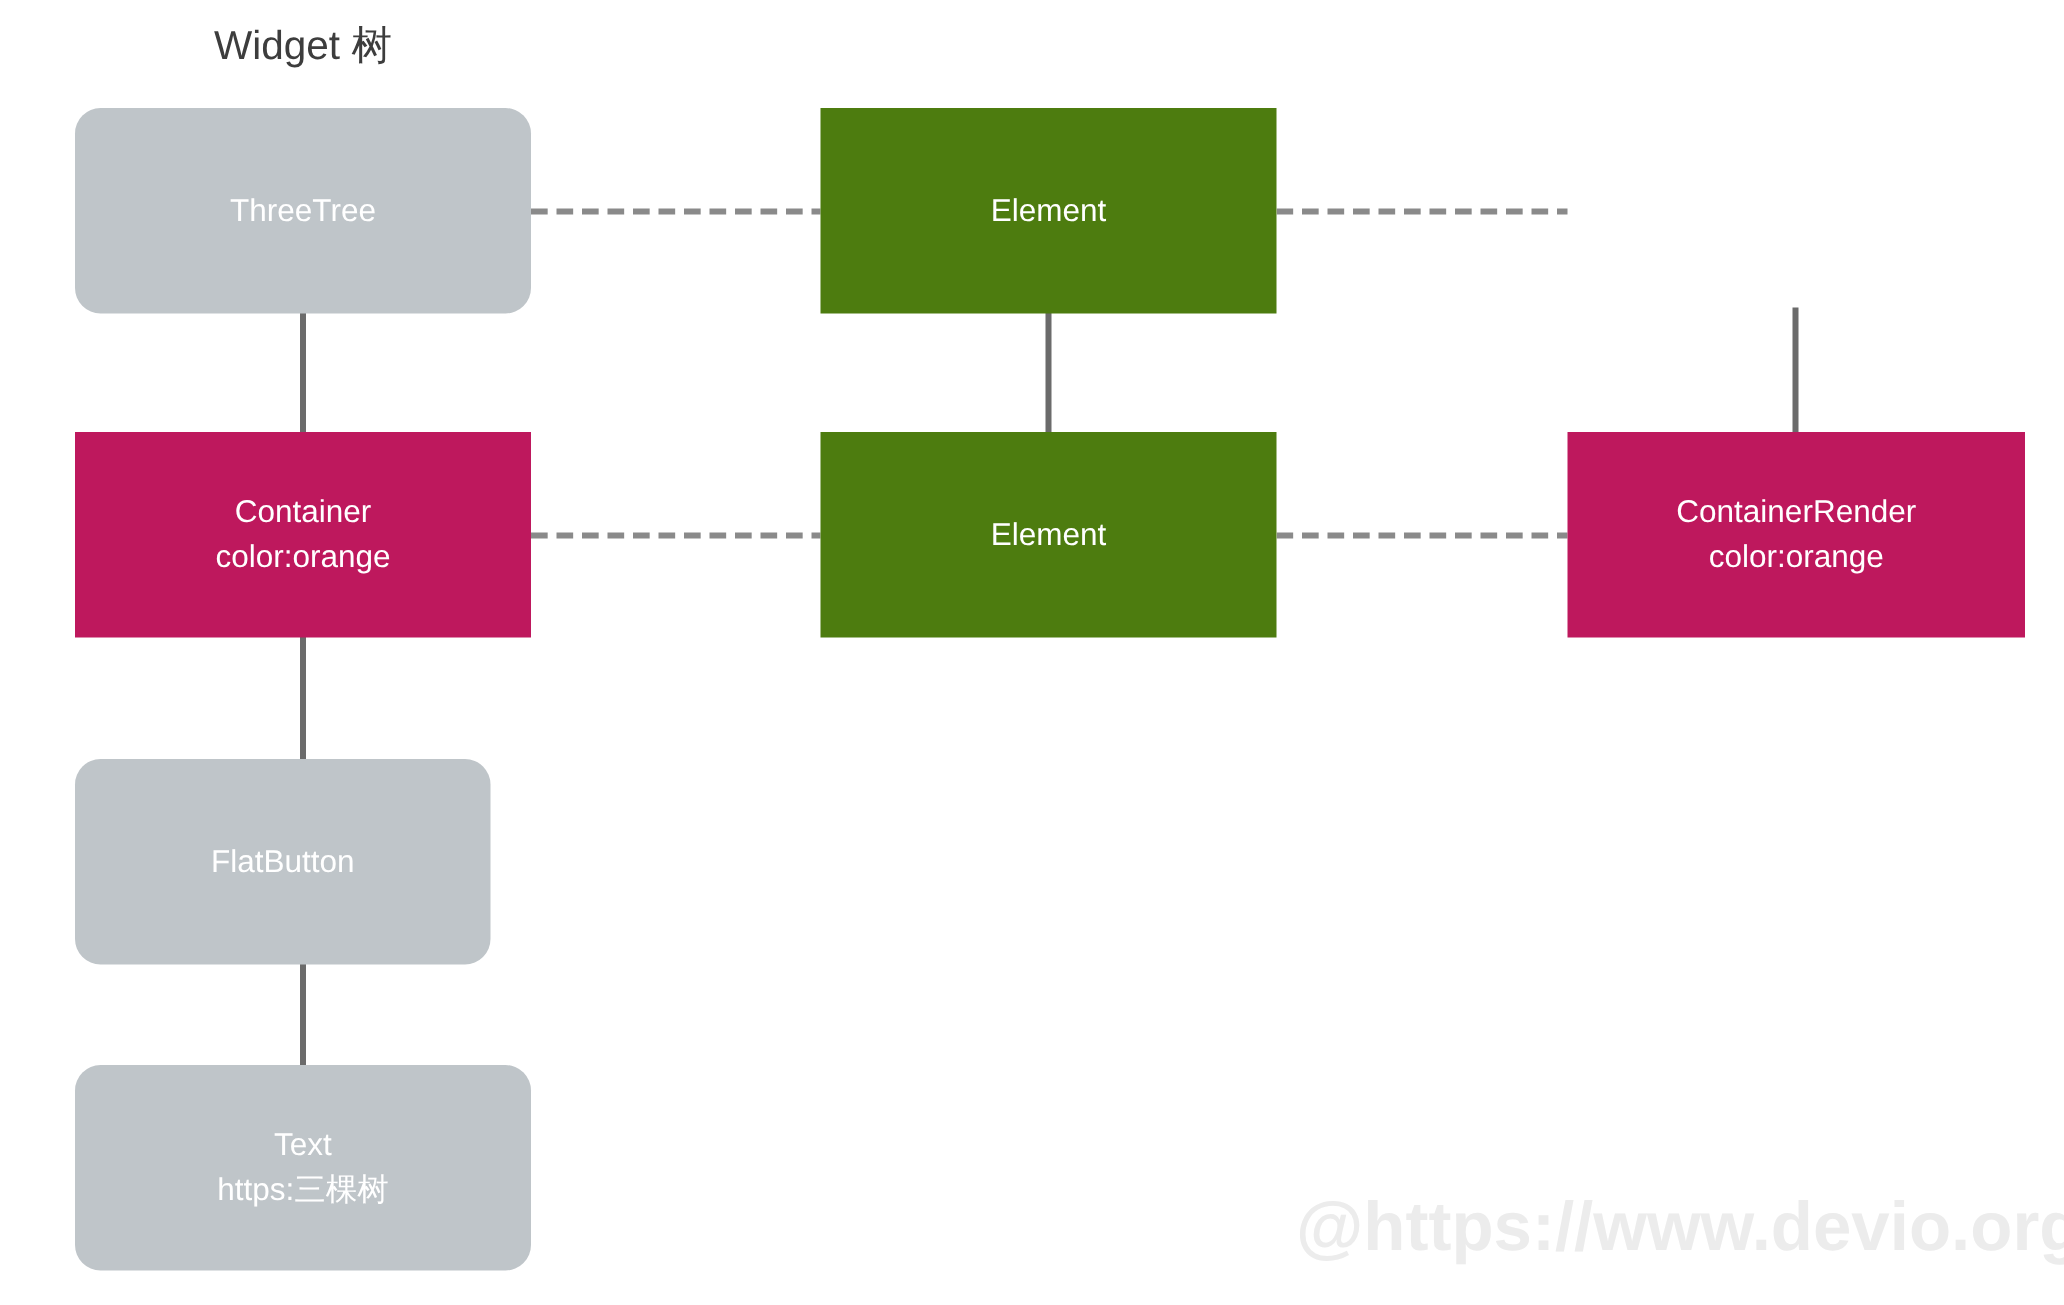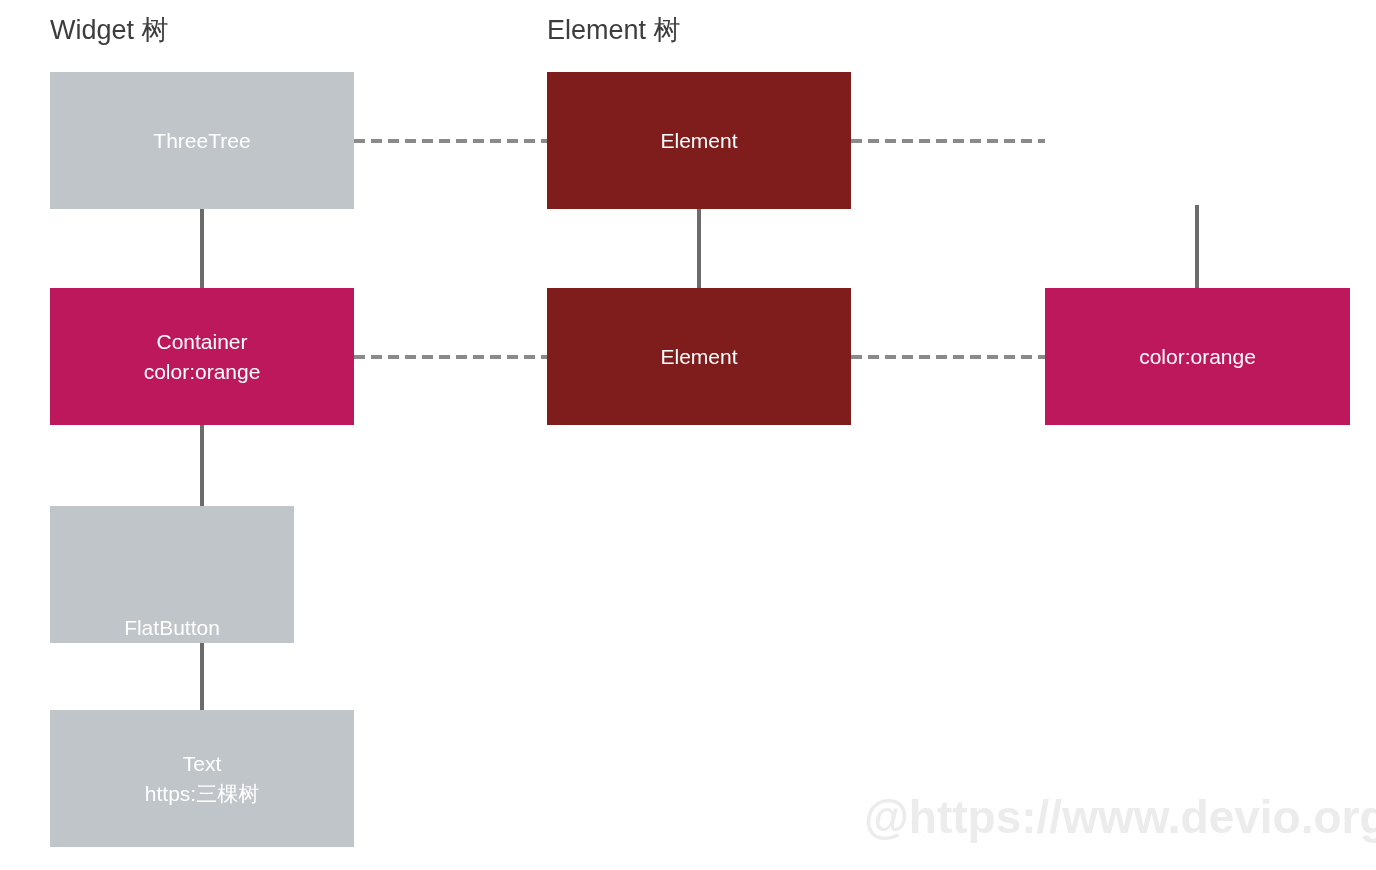--- a/index.html
+++ b/index.html
@@ -17,20 +17,21 @@
     background: #ffffff;
     overflow: hidden;
   }
 
   
   .col-title {
     position: absolute;
     top: 10px;
     height: 40px;
     line-height: 40px;
+    text-align: center;
     font-size: 27px;
     color: #3d3d3d;
     font-weight: 400;
     white-space: nowrap;
   }
 
   
   .node {
     position: absolute;
     display: flex;
@@ -38,23 +39,23 @@
     align-items: center;
     justify-content: center;
     color: #ffffff;
     font-size: 21px;
     line-height: 30px;
     text-align: center;
     box-sizing: border-box;
     z-index: 3;
   }
   .node .line2 { display: block; }
-  .node-gray   { background: #bfc5c9; }
+  .node-gray   { background: #bfc5c9; border-radius: 17px; }
   .node-orange { background: #be185d; }
-  .node-dark   { background: #7f1d1d; }
+  .node-dark   { background: #4d7c0f; }
 
   
   .v-conn {
     position: absolute;
     width: 4px;
     background: #6b6b6b;
     z-index: 1;
   }
   .h-dashed {
     position: absolute;
@@ -75,21 +76,20 @@
     letter-spacing: 0px;
     z-index: 2;
   }
 </style>
 </head>
 <body>
 
 <div id="canvas">
 
   <div class="col-title" style="left:50px; width:304px;">Widget 树</div>
-  <div class="col-title" style="left:547px; width:304px;">Element 树</div>
 
   <div class="v-conn" style="left:200px; top:205px;  height:88px;"></div>
   <div class="v-conn" style="left:200px; top:421px;  height:89px;"></div>
   <div class="v-conn" style="left:200px; top:639px;  height:87px;"></div>
 
   <div class="v-conn" style="left:697px; top:205px;  height:88px;"></div>
 
   <div class="v-conn" style="left:1195px; top:205px; height:88px;"></div>
 
   <div class="h-dashed" style="left:354px; top:139px; width:193px;"></div>
@@ -99,37 +99,38 @@
 
   <div class="node node-gray" style="left:50px; top:72px; width:304px; height:137px;">
     <span class="line1">ThreeTree</span>
   </div>
 
   <div class="node node-orange" style="left:50px; top:288px; width:304px; height:137px;">
     <span class="line1">Container</span>
     <span class="line2">color:orange</span>
   </div>
 
-  <div class="node node-gray" style="left:50px; top:506px; width:244px; height:137px;justify-content:flex-end;">
+  <div class="node node-gray" style="left:50px; top:506px; width:277px; height:137px;">
     <span class="line1">FlatButton</span>
   </div>
 
   <div class="node node-gray" style="left:50px; top:710px; width:304px; height:137px;">
     <span class="line1">Text</span>
     <span class="line2">https:三棵树</span>
   </div>
 
   <div class="node node-dark" style="left:547px; top:72px; width:304px; height:137px;">
     <span class="line1">Element</span>
   </div>
 
   <div class="node node-dark" style="left:547px; top:288px; width:304px; height:137px;">
     <span class="line1">Element</span>
   </div>
 
 
   <div class="node node-orange" style="left:1045px; top:288px; width:305px; height:137px;">
+    <span class="line1">ContainerRender</span>
     <span class="line2">color:orange</span>
   </div>
 
   <div class="watermark" style="left:864px; top:790px;">@https://www.devio.org</div>
 
 </div>
 
 </body></html>

